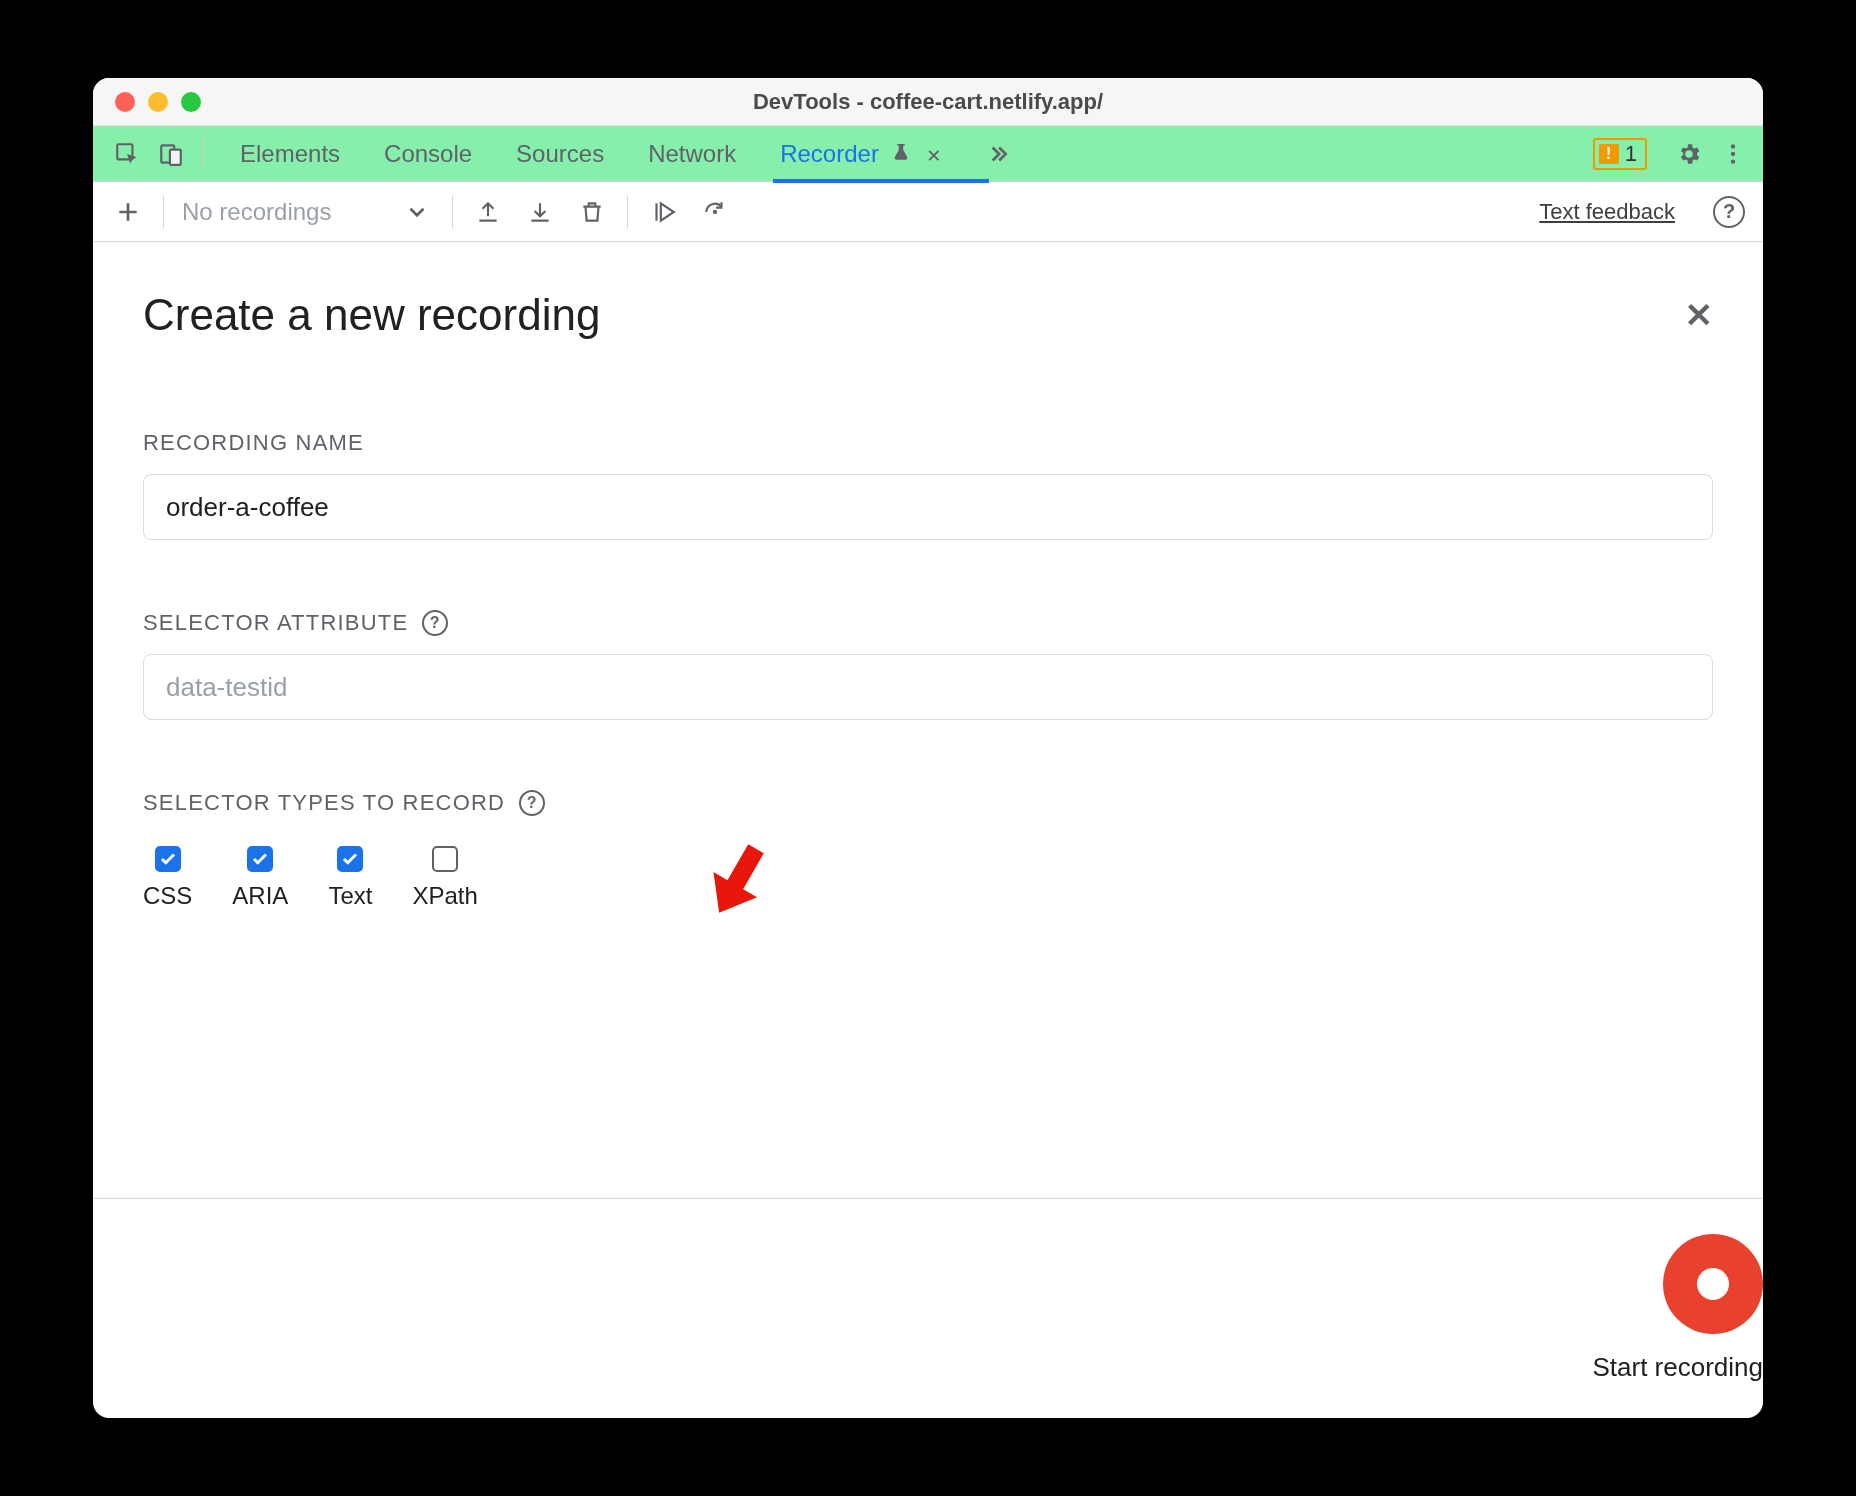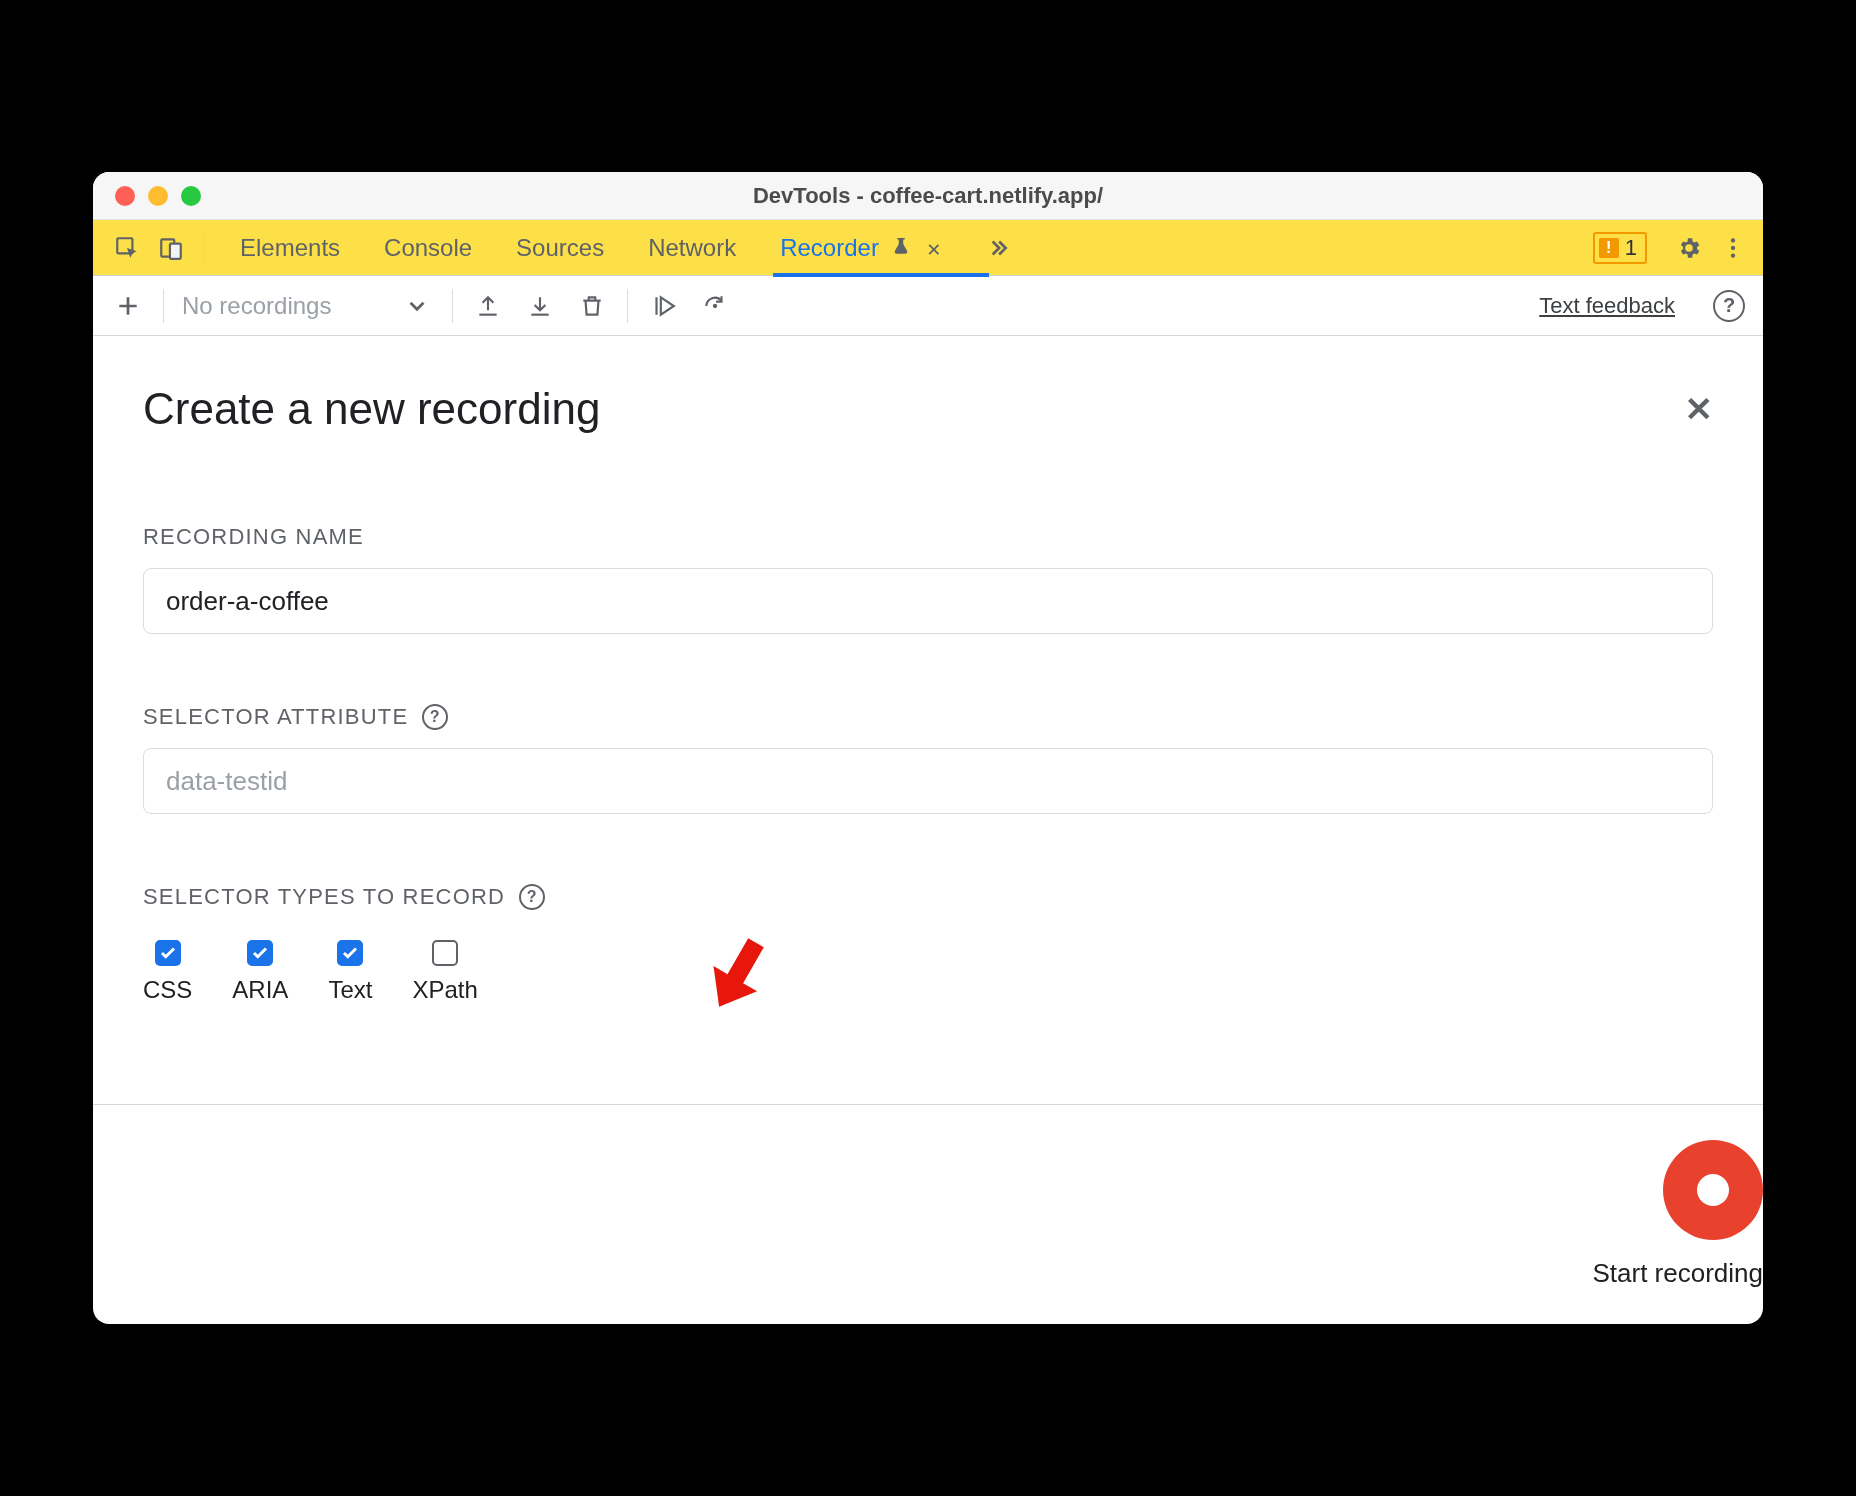--- a/index.html
+++ b/index.html
@@ -7,21 +7,21 @@
     background: #000;
     font-family: -apple-system, BlinkMacSystemFont, "Segoe UI", Helvetica, Arial, sans-serif;
     width: 1856px;
     height: 1496px;
     display: flex;
     align-items: center;
     justify-content: center;
   }
   .window {
     width: 1670px;
-    height: 1152px;
+    height: 1340px;
     background: #fff;
     border-radius: 16px;
     box-shadow: 0 30px 80px rgba(0,0,0,.5);
     display: flex;
     flex-direction: column;
     overflow: hidden;
     position: relative;
   }
   
   .titlebar {
@@ -46,21 +46,21 @@
     left: 0; right: 0;
     text-align: center;
     font-size: 22px;
     font-weight: 600;
     color: #4b4b4b;
     pointer-events: none;
   }
   
   .tabbar {
     height: 56px;
-    background: #fde047;
+    background: #86efac;
     border-bottom: 1px solid #d0d0d0;
     display: flex;
     align-items: center;
     padding: 0 10px 0 14px;
     gap: 4px;
   }
   .tool-icon {
     width: 40px; height: 40px;
     display: flex; align-items: center; justify-content: center;
     color: #5f6368;

